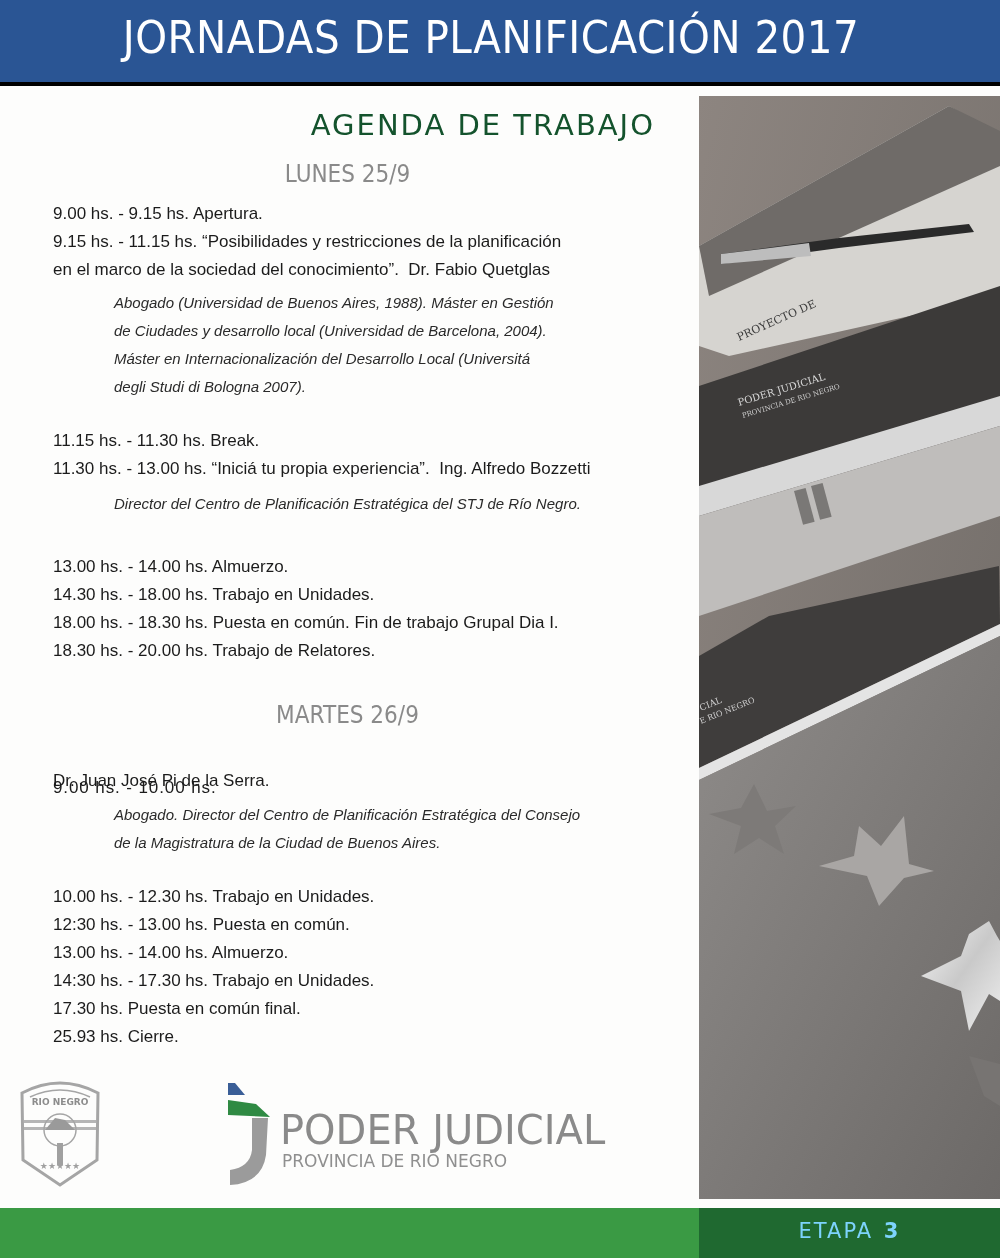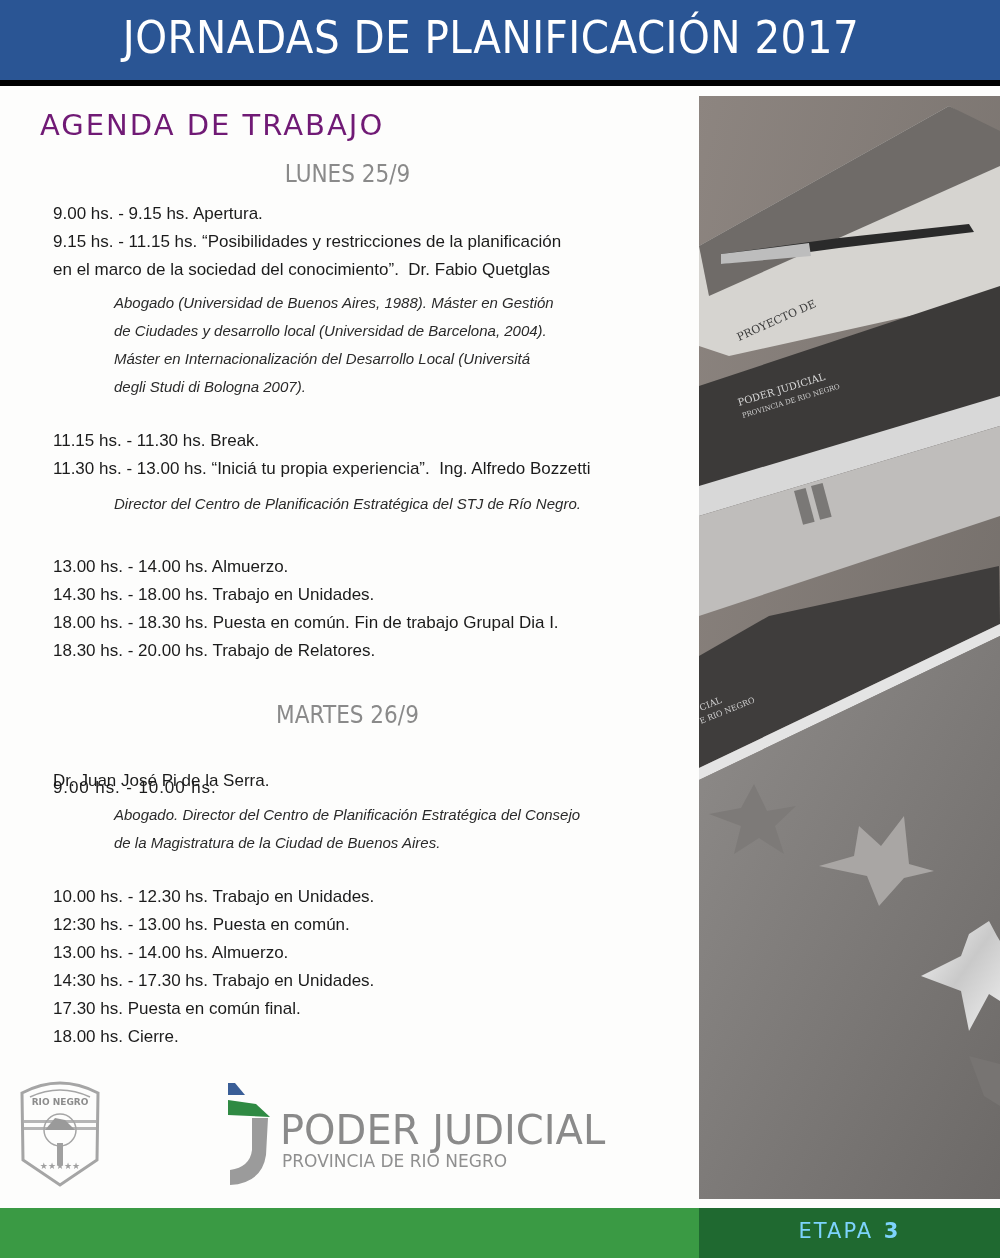--- a/index.html
+++ b/index.html
@@ -1,31 +1,31 @@
 <!DOCTYPE html>
 <html><head>
 <meta charset="utf-8">
 <style>
   * { box-sizing: border-box; margin: 0; padding: 0; }
   html, body { width: 1000px; height: 1258px; background: #fdfdfc; overflow: hidden; }
   body { position: relative; font-family: "Liberation Sans", sans-serif; color: #1a1a1a; }
 
   .header-band {
     position: absolute; left: 0; top: 0; width: 1000px; height: 86px;
-    background: #2a5594; border-bottom: 6px solid #000000;
+    background: #2a5594; border-bottom: 4px solid #000000;
   }
   .header-title {
     position: absolute; left: 0; top: 12px; width: 982px; text-align: center;
     color: #ffffff; font-family: "DejaVu Sans", sans-serif; font-size: 44px;
     letter-spacing: 0.5px; font-weight: normal; transform: scaleX(0.92); transform-origin: center;
   }
 
   .agenda-title {
-    position: absolute; left: 40px; top: 108px; width: 615px; text-align: left;
-    color: #701a75; font-family: "DejaVu Sans", sans-serif; font-size: 29px; letter-spacing: 2px;
+    position: absolute; left: 40px; top: 108px; width: 615px; text-align: right;
+    color: #14532d; font-family: "DejaVu Sans", sans-serif; font-size: 29px; letter-spacing: 2px;
   }
   .day-title {
     position: absolute; left: 40px; width: 615px; text-align: center;
     color: #8a8a8a; font-family: "DejaVu Sans", sans-serif; font-size: 24px;
     transform: scaleX(0.9); transform-origin: center;
   }
   .day-title.lunes { top: 160px; }
   .day-title.martes { top: 701px; }
 
   .line {
@@ -145,21 +145,21 @@
 </div>
 <div class="line" style="top:970px">
   <span class="time">14:30 hs. - 17.30 hs.</span>
   <span class="act">Trabajo en Unidades.</span>
 </div>
 <div class="line" style="top:998px">
   <span class="time">17.30 hs.</span>
   <span class="act">Puesta en común final.</span>
 </div>
 <div class="line" style="top:1026px">
-  <span class="time">18.00 hs.</span>
+  <span class="time">25.93 hs.</span>
   <span class="act">Cierre.</span>
 </div>
 
 <div class="photo-panel">
   <svg width="301" height="1103" viewBox="0 0 301 1103">
     <defs>
       <linearGradient id="wood" x1="0" y1="0" x2="1" y2="1">
         <stop offset="0" stop-color="#8d8580"></stop>
         <stop offset="1" stop-color="#6f6a66"></stop>
       </linearGradient>

